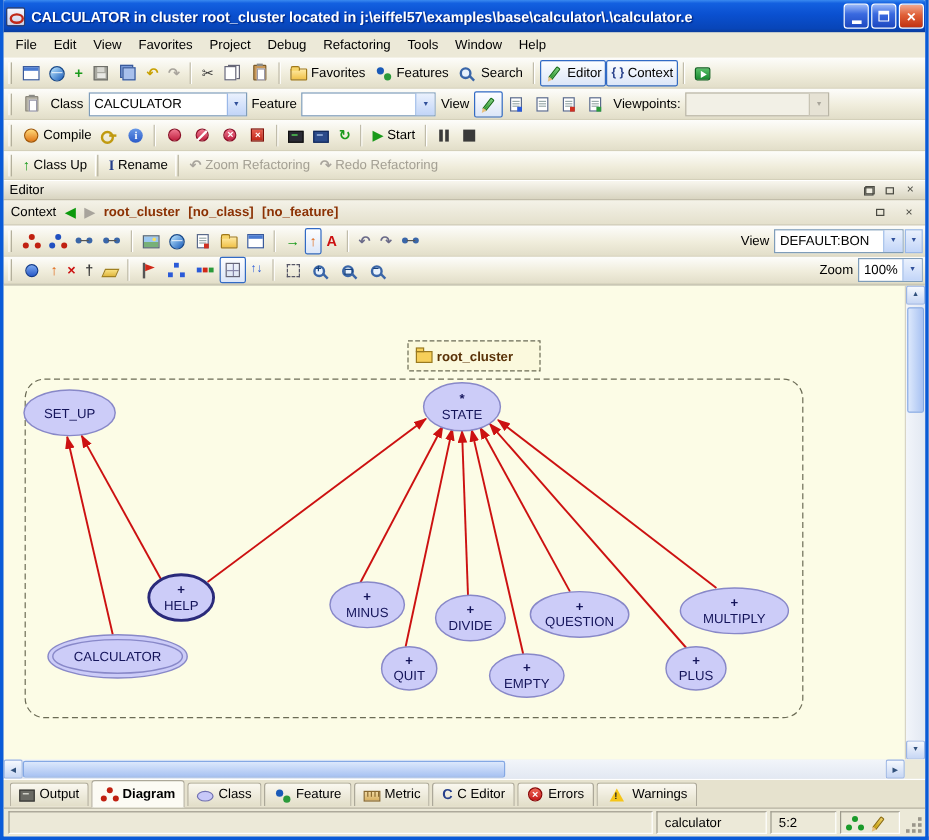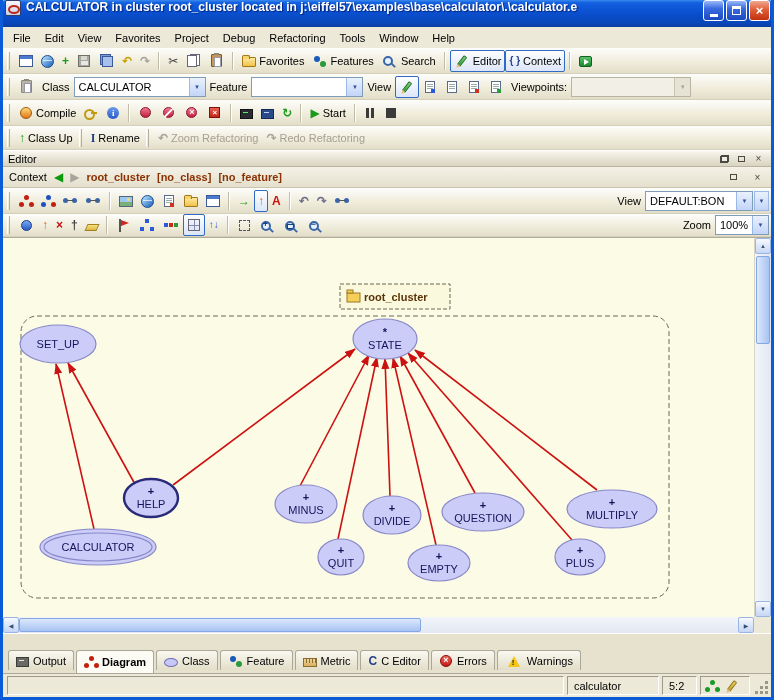--- a/index.html
+++ b/index.html
@@ -1,20 +1,20 @@
 <!DOCTYPE html>
 <html><head>
 <meta charset="utf-8">
 <style>
 *{margin:0;padding:0;box-sizing:border-box;}
 html,body{width:774px;height:700px;}
 body{font-family:"Liberation Sans","DejaVu Sans",sans-serif;font-size:11px;color:#000;background:#ece9d8;}
 .window{width:774px;height:700px;display:flex;flex-direction:column;border-left:3px solid #0a5bd8;border-right:3px solid #0a5bd8;border-bottom:3px solid #0a5bd8;background:#ece9d8;overflow:hidden;}
 
-.titlebar{flex:0 0 27px;display:flex;gap:5px;padding:0 4px 0 5px;margin:0 -3px;background:linear-gradient(180deg,#3a8af0 0%,#1360e0 10%,#0a50d0 45%,#0845b8 88%,#0a3c9c 100%);border-radius:5px 5px 0 0;}
+.titlebar{flex:0 0 27px;display:flex;align-items:center;gap:5px;padding:0 4px 0 5px;margin:0 -3px;background:linear-gradient(180deg,#3a8af0 0%,#1360e0 10%,#0a50d0 45%,#0845b8 88%,#0a3c9c 100%);border-radius:5px 5px 0 0;}
 .app-icon{width:16px;height:16px;flex:none;border-radius:2px;background:linear-gradient(#f8f8ff,#c8d0e8);border:1px solid #30406a;position:relative;}
 .app-icon::after{content:"";position:absolute;left:2px;top:4px;width:8px;height:5px;border-radius:50%;border:2px solid #c02818;}
 .title-text{flex:1;color:#fff;font-weight:bold;font-size:12px;text-shadow:1px 1px 1px #00227a;white-space:nowrap;overflow:hidden;}
 .winbtns{display:flex;gap:2px;}
 .wb{width:21px;height:21px;border:1px solid #fff;border-radius:3px;display:flex;align-items:center;justify-content:center;background:linear-gradient(180deg,#9ab8f8 0%,#3a6ae0 40%,#1c48c0 100%);color:#fff;}
 .wb.close{background:linear-gradient(180deg,#f0a890 0%,#e06038 45%,#c03010 100%);font-size:13px;font-weight:bold;}
 .wb-min-glyph{width:8px;height:3px;background:#fff;margin-top:10px;}
 .wb-max-glyph{width:9px;height:9px;border:1px solid #fff;border-top-width:3px;}
 
 .menubar{flex:0 0 21px;display:flex;align-items:center;padding:0 3px;background:#ece9d8;}
@@ -58,29 +58,29 @@
 .vscroll{width:17px;flex:none;display:flex;flex-direction:column;background:#f0f2f6;border-left:1px solid #d8d4c4;}
 .sb{height:16px;flex:none;display:flex;align-items:center;justify-content:center;font-size:6px;color:#31517c;background:linear-gradient(#f6f9fe,#c6d6f4);border:1px solid #9ab4e4;border-radius:2px;}
 .sb.h{width:16px;height:100%;}
 .strack{flex:1;position:relative;background:linear-gradient(90deg,#f2f5fa,#e2e8f2);}
 .vthumb{position:absolute;left:1px;right:1px;top:2px;height:88px;background:linear-gradient(90deg,#dce8fc,#a8c2f2);border:1px solid #84a8e4;border-radius:2px;}
 .hscroll{flex:0 0 16px;display:flex;background:#f0f2f6;}
 .htrack{flex:1;position:relative;background:linear-gradient(#f2f5fa,#e2e8f2);}
 .hthumb{position:absolute;top:1px;bottom:1px;left:0;width:402px;background:linear-gradient(#dce8fc,#a8c2f2);border:1px solid #84a8e4;border-radius:2px;}
 .scorner{width:17px;flex:none;background:#ece9d8;}
 
-.tabbar{flex:0 0 25px;display:flex;align-items:flex-start;gap:2px;padding:16px 5px 0;background:#e6e2ce;border-top:1px solid #fff;border-bottom:1px solid #aca89a;}
+.tabbar{flex:0 0 25px;display:flex;align-items:center;gap:2px;padding:0 5px 0;background:#e6e2ce;border-top:1px solid #fff;border-bottom:1px solid #aca89a;}
 .tab{display:inline-flex;align-items:center;gap:4px;height:20px;padding:0 7px;background:linear-gradient(#faf8f0,#e2dec8);border:1px solid #aca899;border-bottom:none;border-radius:3px 3px 0 0;flex:none;}
 .tab.active{height:23px;background:#fcfbf4;font-weight:bold;}
 
 .statusbar{flex:0 0 23px;display:flex;align-items:stretch;gap:3px;padding:2px 2px 2px 4px;background:#ece9d8;}
 .scell{border:1px solid;border-color:#9d9a8c #fff #fff #9d9a8c;display:flex;align-items:center;padding:0 6px;background:#ece9d8;}
 .scell.main{flex:1;}
 .scell.c1{width:92px;flex:none;}
-.scell.c2{width:35px;flex:none;}
+.scell.c2{width:55px;flex:none;}
 .scell.ics{width:50px;flex:none;gap:5px;padding:0 4px;}
 .gripc{width:16px;flex:none;position:relative;}
 .gripc::after{content:"";position:absolute;right:1px;bottom:1px;width:3px;height:3px;background:#9a968a;box-shadow:-5px 0 0 #9a968a,0 -5px 0 #9a968a,-10px 0 0 #9a968a,-5px -5px 0 #9a968a,0 -10px 0 #9a968a;}
 
 .ic{display:inline-block;position:relative;width:15px;height:15px;flex:none;}
 .ic-window{width:14px;height:12px;margin-top:1px;background:#fff;border:1px solid #3a5a9a;}
 .ic-window::before{content:"";position:absolute;left:0;right:0;top:0;height:3px;background:#4a7ad0;}
 .ic-globe{width:13px;height:13px;margin-top:1px;border-radius:50%;background:linear-gradient(135deg,#9ecef4 20%,#3a78c8 80%);border:1px solid #1a4a8a;}
 .ic-globe::before{content:"";position:absolute;left:1px;right:1px;top:4px;height:1px;background:rgba(255,255,255,.7);}
 .ic-disk{width:12px;height:12px;margin:1px;background:#a8a8a0;border:1px solid #70706a;}

